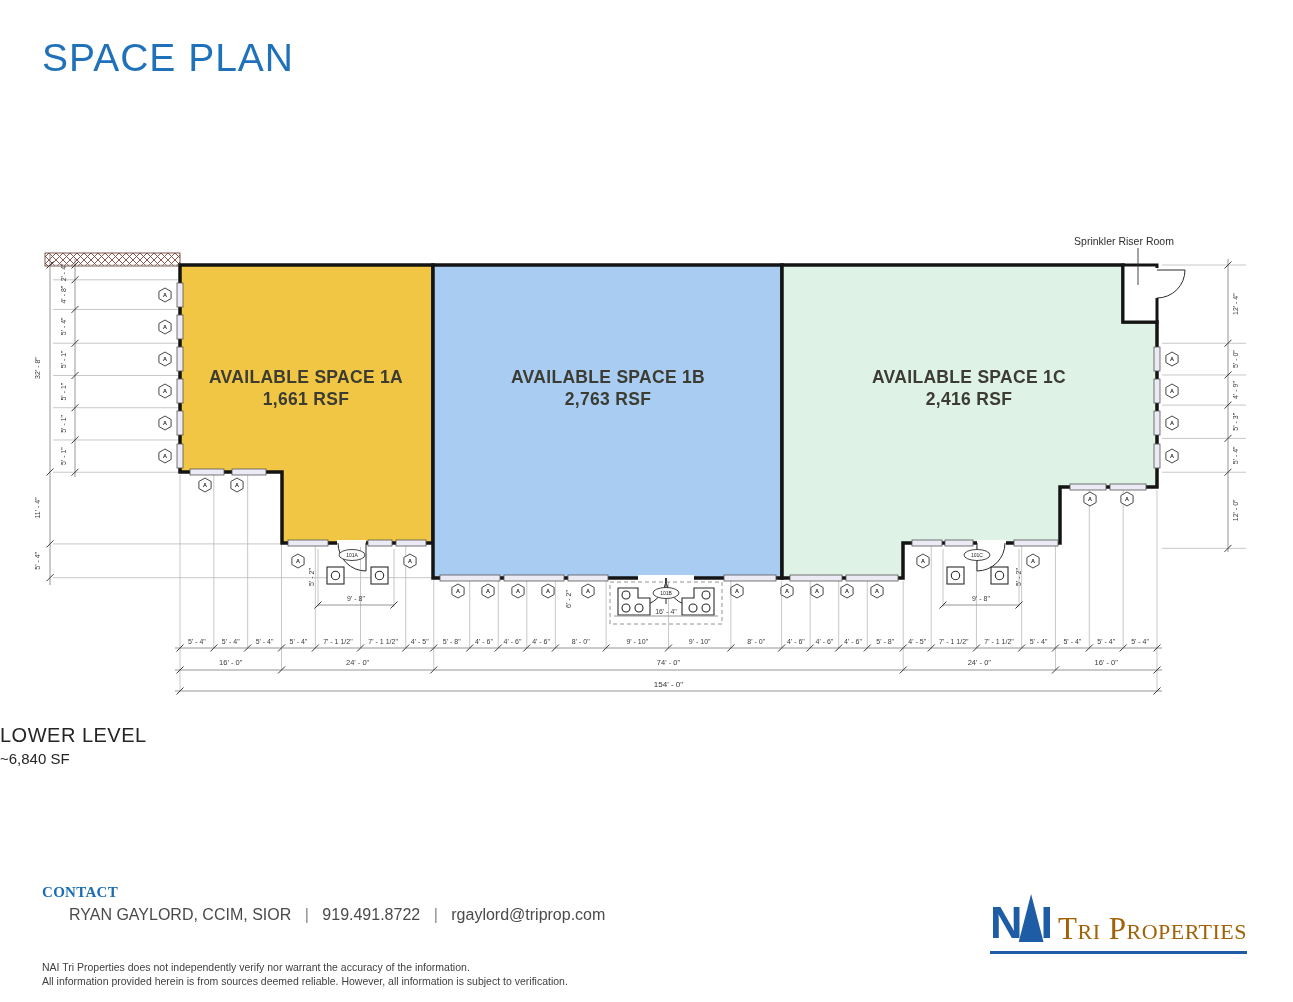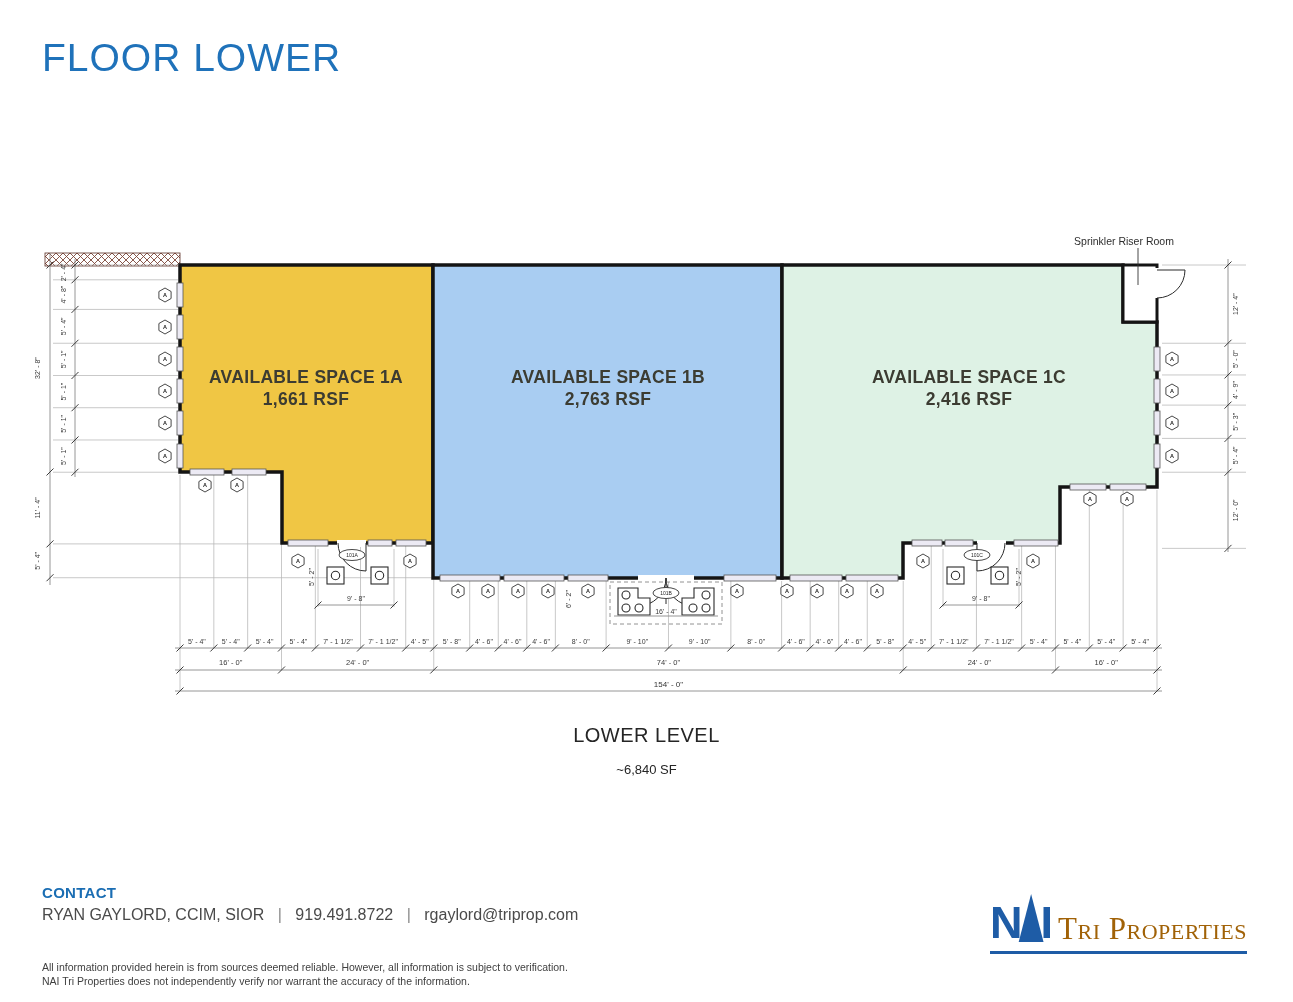--- a/index.html
+++ b/index.html
@@ -22,46 +22,46 @@
   .sprtxt{font-size:10.5px;fill:#2e2e2e;}
   .tagtxt{font-size:5.5px;font-weight:700;fill:#222;}
   .doortxt{font-size:5px;fill:#222;}
   .win{fill:#eceaf4;stroke:#555;stroke-width:0.8;}
   .gap{fill:#ffffff;stroke:none;}
   .door{stroke:#2b2b2b;stroke-width:1;fill:none;}
   .fixt{fill:#fff;stroke:#2b2b2b;stroke-width:1.1;}
   .dash{fill:none;stroke:#777;stroke-width:0.8;stroke-dasharray:4 3;}
   svg text{text-anchor:middle;}
   
-  #summary{position:absolute;left:0;right:0;top:724px;text-align:center;color:#252525;}
+  #summary{position:absolute;left:0;right:0;top:724px;color:#252525;}
   #summary .l1{font-size:20px;letter-spacing:0.5px;}
-  #summary .l2{font-size:13px;margin-top:15px;}
+  #summary .l2{font-size:15px;margin-top:3px;}
   
   #contact{position:absolute;left:42px;top:884px;}
-  #contact .head{font-size:15px;font-weight:700;color:#1a6db3;letter-spacing:0.3px;}
-  #contact .row{font-size:16px;color:#4a4a4a;margin-top:5px;}
+  #contact .head{font-size:15px;font-weight:700;color:#1a6db3;letter-spacing:0.3px;font-family:Liberation Serif, serif;}
+  #contact .row{font-size:16px;color:#4a4a4a;margin-top:5px;margin-left:27px;}
   #contact .sep{color:#8a8a8a;margin:0 9px;}
   
   #disclaimer{position:absolute;left:42px;top:960px;font-size:10.5px;line-height:14px;color:#3f3f3f;}
   
   #logo{position:absolute;right:46px;top:894px;display:flex;align-items:flex-end;
         border-bottom:3px solid #1e5ca6;padding-bottom:9px;}
   #logo .nai{display:inline-flex;align-items:flex-end;color:#1e5ca6;font-weight:700;
              font-size:45px;line-height:0.82;letter-spacing:-2px;}
   #logo .tri-a{display:inline-block;width:27px;height:48px;background:#1e5ca6;
                clip-path:polygon(54% 0,100% 100%,8% 100%);margin:0 -3px 0 -4px;}
   #logo .name{font-family:"Liberation Serif",serif;font-variant:small-caps;
               font-size:31px;line-height:0.8;color:#a16207;margin-left:7px;letter-spacing:0.5px;}
 </style>
 </head>
 <body>
 
 <div id="page">
 
-  <div id="title">FLOOR LOWER</div>
+  <div id="title">SPACE PLAN</div>
 
   <svg id="plan" width="1293" height="500" viewBox="0 0 1293 500">
     <defs>
       <pattern id="xh" width="7" height="7" patternUnits="userSpaceOnUse">
         <path d="M0,7 L7,0 M0,0 L7,7" stroke="#7d4639" stroke-width="0.9"></path>
       </pattern>
     </defs>
 
     <rect x="45" y="28" width="135" height="13" fill="url(#xh)" stroke="#5a2f25" stroke-width="0.8"></rect>
 
@@ -423,22 +423,22 @@
     <div class="row">
       <span>RYAN GAYLORD, CCIM, SIOR</span>
       <span class="sep">|</span>
       <span>919.491.8722</span>
       <span class="sep">|</span>
       <span>rgaylord@triprop.com</span>
     </div>
   </div>
 
   <div id="disclaimer">
+    <div>NAI Tri Properties does not independently verify nor warrant the accuracy of the information.</div>
     <div>All information provided herein is from sources deemed reliable. However, all information is subject to verification.</div>
-    <div>NAI Tri Properties does not independently verify nor warrant the accuracy of the information.</div>
   </div>
 
   <div id="logo">
     <span class="nai">
         <span>N</span>
         <span class="tri-a"></span>
         <span>I</span>
       </span>
     <span class="name">Tri Properties</span>
   </div>

